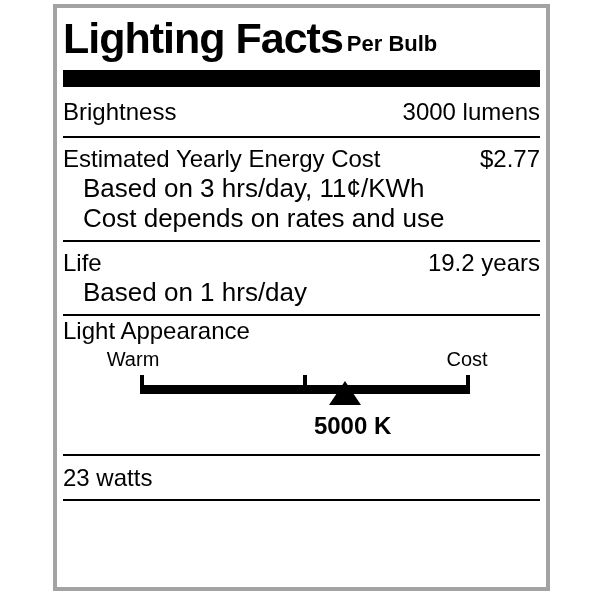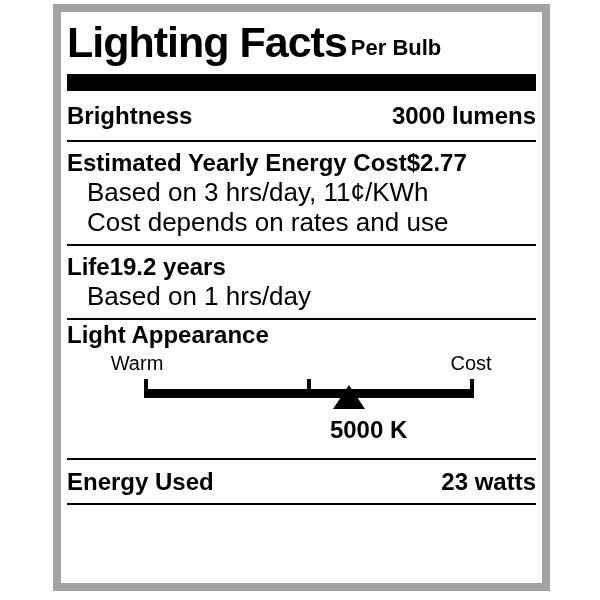--- a/index.html
+++ b/index.html
@@ -18,21 +18,21 @@
     background: #ffffff;
     overflow: hidden;
   }
   .label-box {
     position: absolute;
     left: 53px;
     top: 4px;
     width: 497px;
     height: 587px;
     box-sizing: border-box;
-    border: 8px solid #a3a3a3;
+    border: 4px solid #a3a3a3;
     background: #fff;
     padding: 0 6px;
   }
   
   .title-row {
     height: 62px;
     display: flex;
     align-items: baseline;
     padding-top: 2px;
     box-sizing: border-box;
@@ -61,26 +61,27 @@
   .kv-row {
     display: flex;
     justify-content: space-between;
     align-items: center;
     box-sizing: border-box;
   }
   .row-brightness { height: 51px; }
   .row-energy-used { height: 45px; }
   .k, .v {
     font-size: 24px;
-    font-weight: bold;
+    font-weight: normal;
     white-space: nowrap;
   }
   .section { box-sizing: border-box; }
   .section .head {
     display: flex;
+    justify-content: space-between;
     align-items: baseline;
     line-height: 28px;
   }
   .sec-cost { height: 104px; padding-top: 7px; }
   .sec-life { height: 74px;  padding-top: 7px; }
   .note {
     font-size: 26px;
     font-weight: normal;
     line-height: 30px;
     padding-left: 20px;
@@ -131,21 +132,21 @@
     width: 0;
     height: 0;
     border-left: 16px solid transparent;
     border-right: 16px solid transparent;
     border-bottom: 24px solid #000;
   }
   .kelvin {
     position: absolute;
     top: 40px;
     transform: translateX(-50%);
-    margin-left: 20px;
+    margin-left: 8px;
     font-size: 24px;
     font-weight: bold;
     line-height: 28px;
     white-space: nowrap;
   }
   .la-spacer { height: 40px; }
 </style>
 </head>
 <body>
 
@@ -194,18 +195,17 @@
         <div class="tick tick-left"></div>
         <div class="tick tick-mid"></div>
         <div class="tick tick-right"></div>
         <div class="marker" style="left: calc(62% - 16px);"></div>
         <div class="kelvin" style="left: 62%;">5000 K</div>
       </div>
       <div class="la-spacer"></div>
     </div>
 
     <div class="kv-row row-energy-used hairline">
-      <span class="k">Energy Used</span>
       <span class="v">23 watts</span>
     </div>
 
   </div>
 </div>
 
 </body></html>

